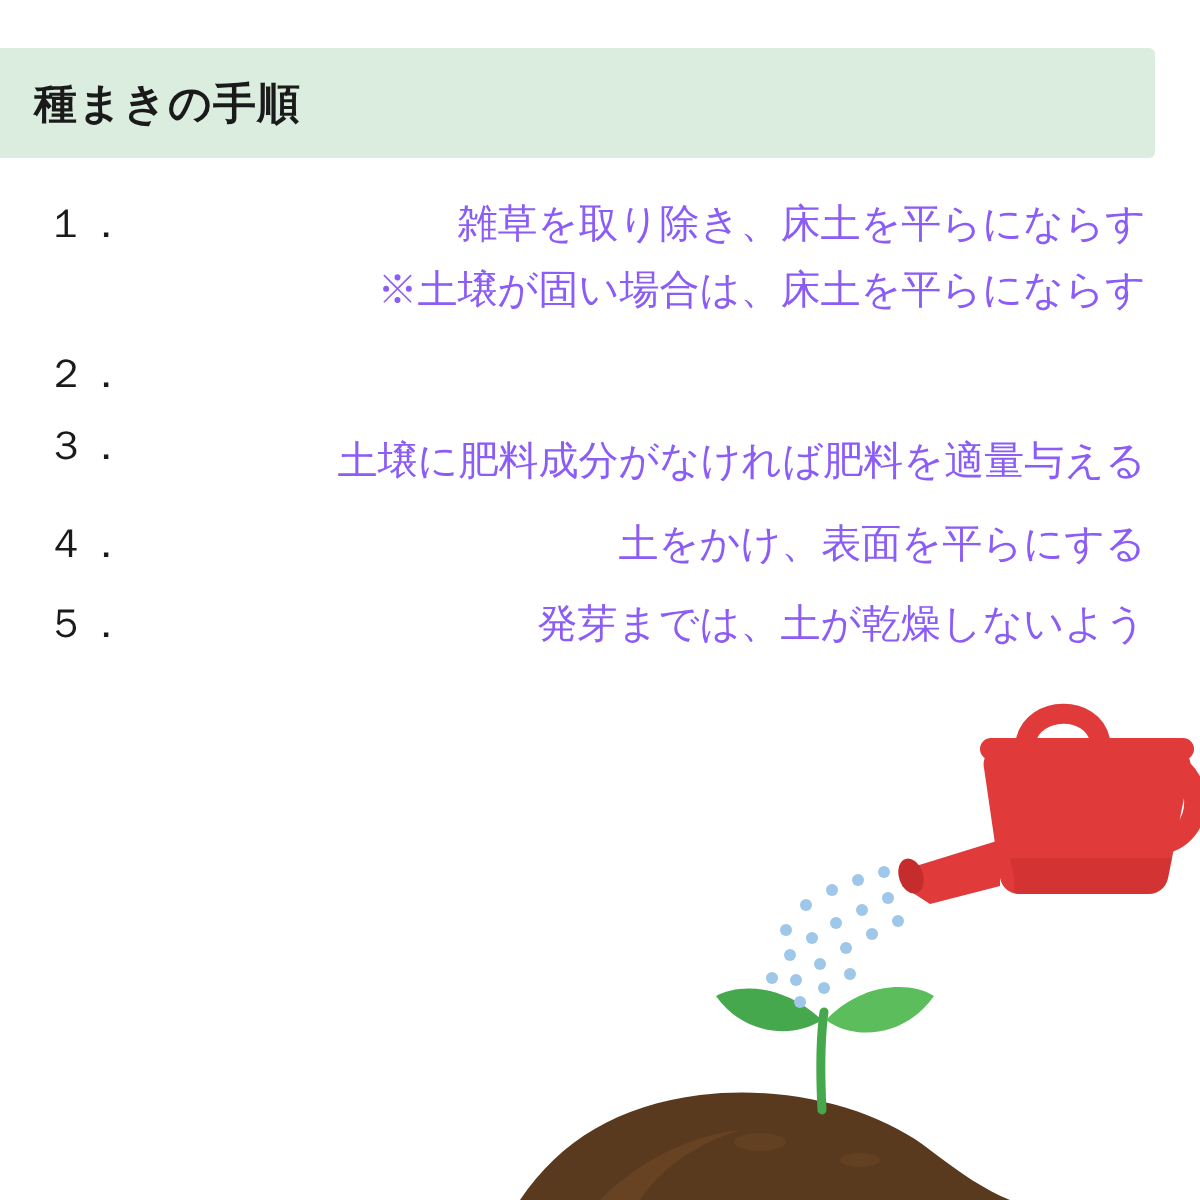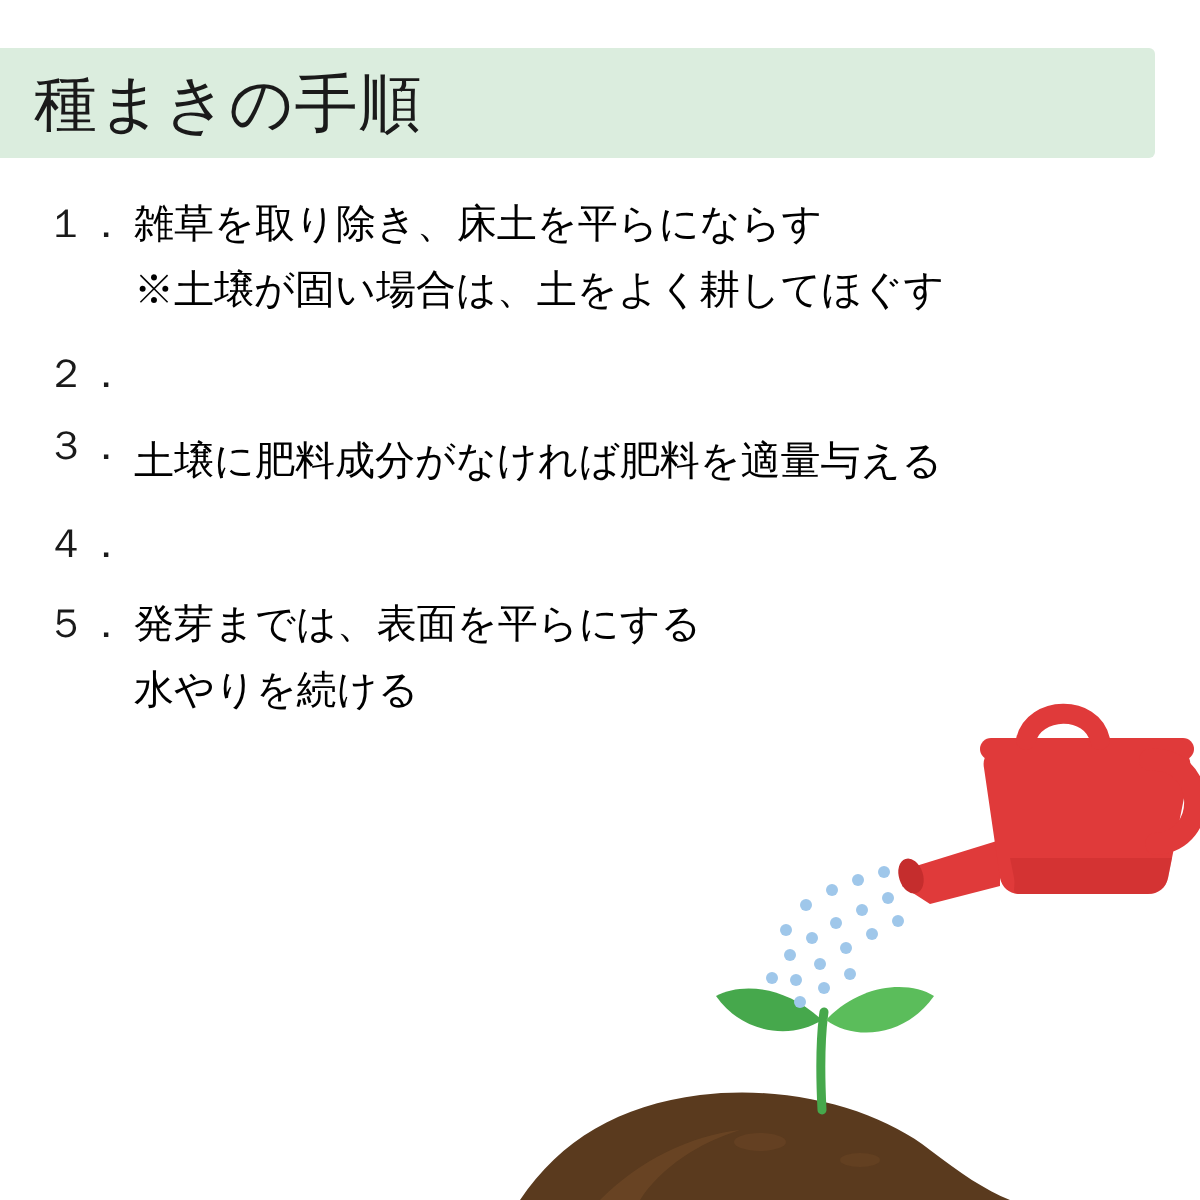--- a/index.html
+++ b/index.html
@@ -30,25 +30,25 @@
     width: 1155px;
     height: 110px;
     background: #dbedde;
     border-top-right-radius: 6px;
     border-bottom-right-radius: 6px;
     display: flex;
     align-items: center;
   }
   .title-text {
     margin-left: 34px;
-    font-size: 63px;
+    font-size: 43px;
     line-height: 1;
     color: #1a1a1a;
     letter-spacing: 1px;
-    font-weight: 400;
+    font-weight: 700;
     white-space: nowrap;
   }
 
   
   .steps {
     position: absolute;
     left: 46px;
     top: 190px;
     width: 1100px;
   }
@@ -64,22 +64,23 @@
     line-height: 66px;
     color: #1a1a1a;
     white-space: nowrap;
   }
   .step-lines {
     flex: 1 1 auto;
   }
   .step-line {
     font-size: 40px;
     line-height: 66px;
-    color: #000000;
+    color: #8b5cf6;
     white-space: nowrap;
+    text-align: right;
   }
   .step-line.loose {
     line-height: 96px;
   }
 
   
   .step[data-step-index="1"] { margin-bottom: 6px; }
   .step[data-step-index="2"] { margin-bottom: 2px; }
   .step[data-step-index="3"] { margin-bottom: 14px; }
   .step[data-step-index="4"] { margin-bottom: 14px; }
@@ -105,48 +106,48 @@
   <div class="title-banner">
     <div class="title-text">種まきの手順</div>
   </div>
 
   <div class="steps">
 
     <div class="step" data-step-index="0">
       <div class="step-num">１．</div>
       <div class="step-lines">
         <div class="step-line">雑草を取り除き、床土を平らにならす</div>
-        <div class="step-line">※土壌が固い場合は、土をよく耕してほぐす</div>
+        <div class="step-line">※土壌が固い場合は、床土を平らにならす</div>
       </div>
     </div>
 
     <div class="step" data-step-index="1">
       <div class="step-num">２．</div>
       <div class="step-lines">
       </div>
     </div>
 
     <div class="step" data-step-index="2">
       <div class="step-num">３．</div>
       <div class="step-lines">
         <div class="step-line loose">土壌に肥料成分がなければ肥料を適量与える</div>
       </div>
     </div>
 
     <div class="step" data-step-index="3">
       <div class="step-num">４．</div>
       <div class="step-lines">
+        <div class="step-line">土をかけ、表面を平らにする</div>
       </div>
     </div>
 
     <div class="step" data-step-index="4">
       <div class="step-num">５．</div>
       <div class="step-lines">
-        <div class="step-line">発芽までは、表面を平らにする</div>
-        <div class="step-line">水やりを続ける</div>
+        <div class="step-line">発芽までは、土が乾燥しないよう</div>
       </div>
     </div>
 
   </div>
 
   <div class="illustration">
     <svg width="1200" height="510" viewBox="0 0 1200 510" xmlns="http://www.w3.org/2000/svg">
 
       <g>
         <path d="M520 510 C 560 450 620 415 700 405 C 790 394 880 420 930 460 C 960 483 985 500 1010 510 Z" fill="#5a3a1e"></path>

